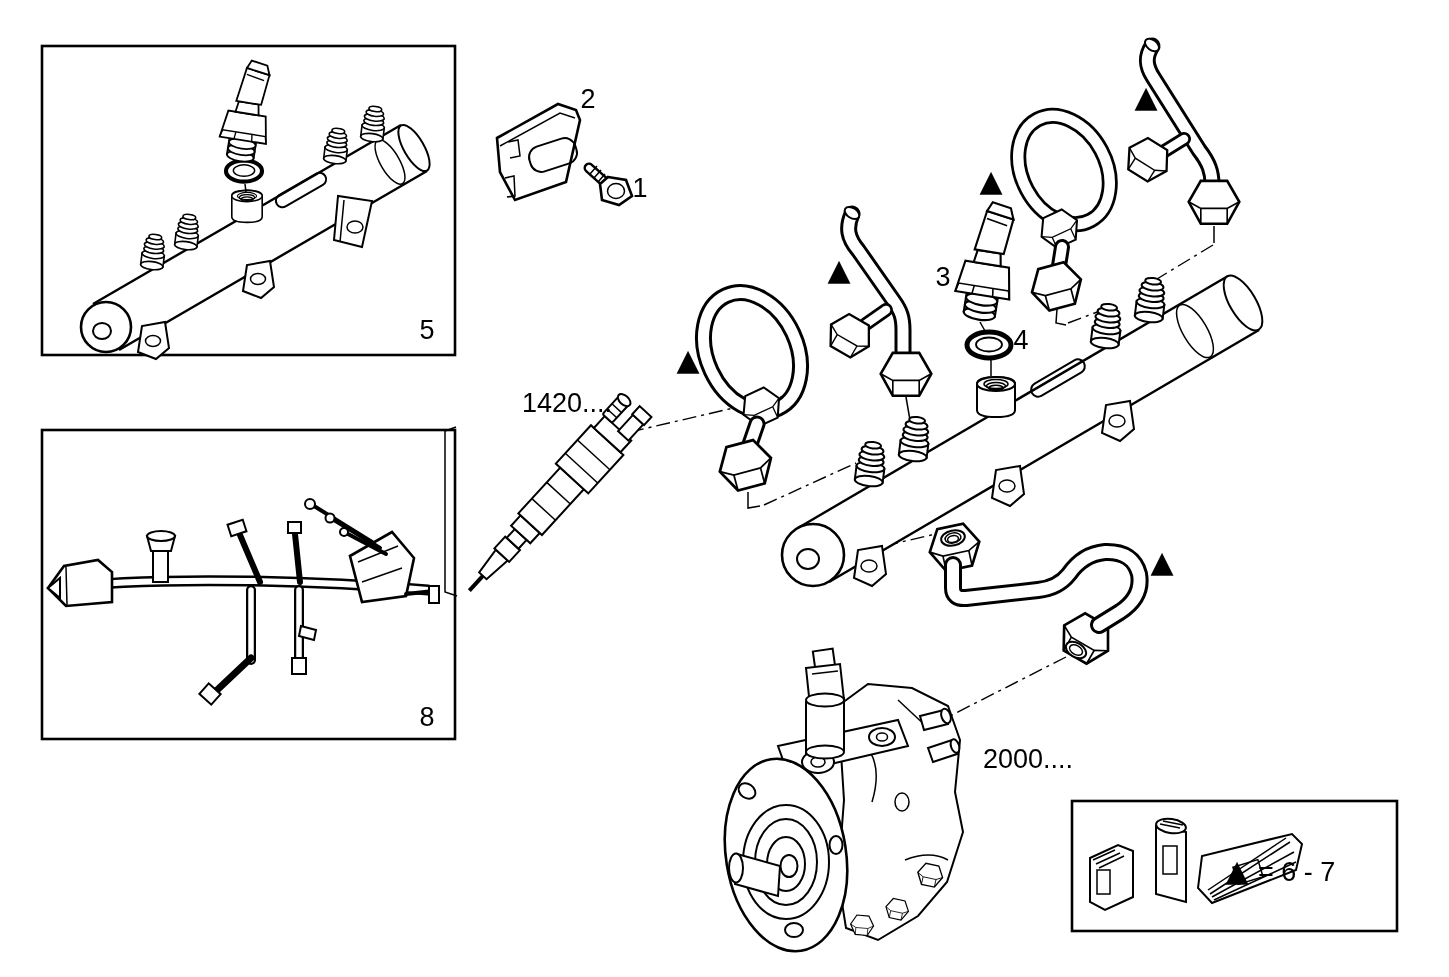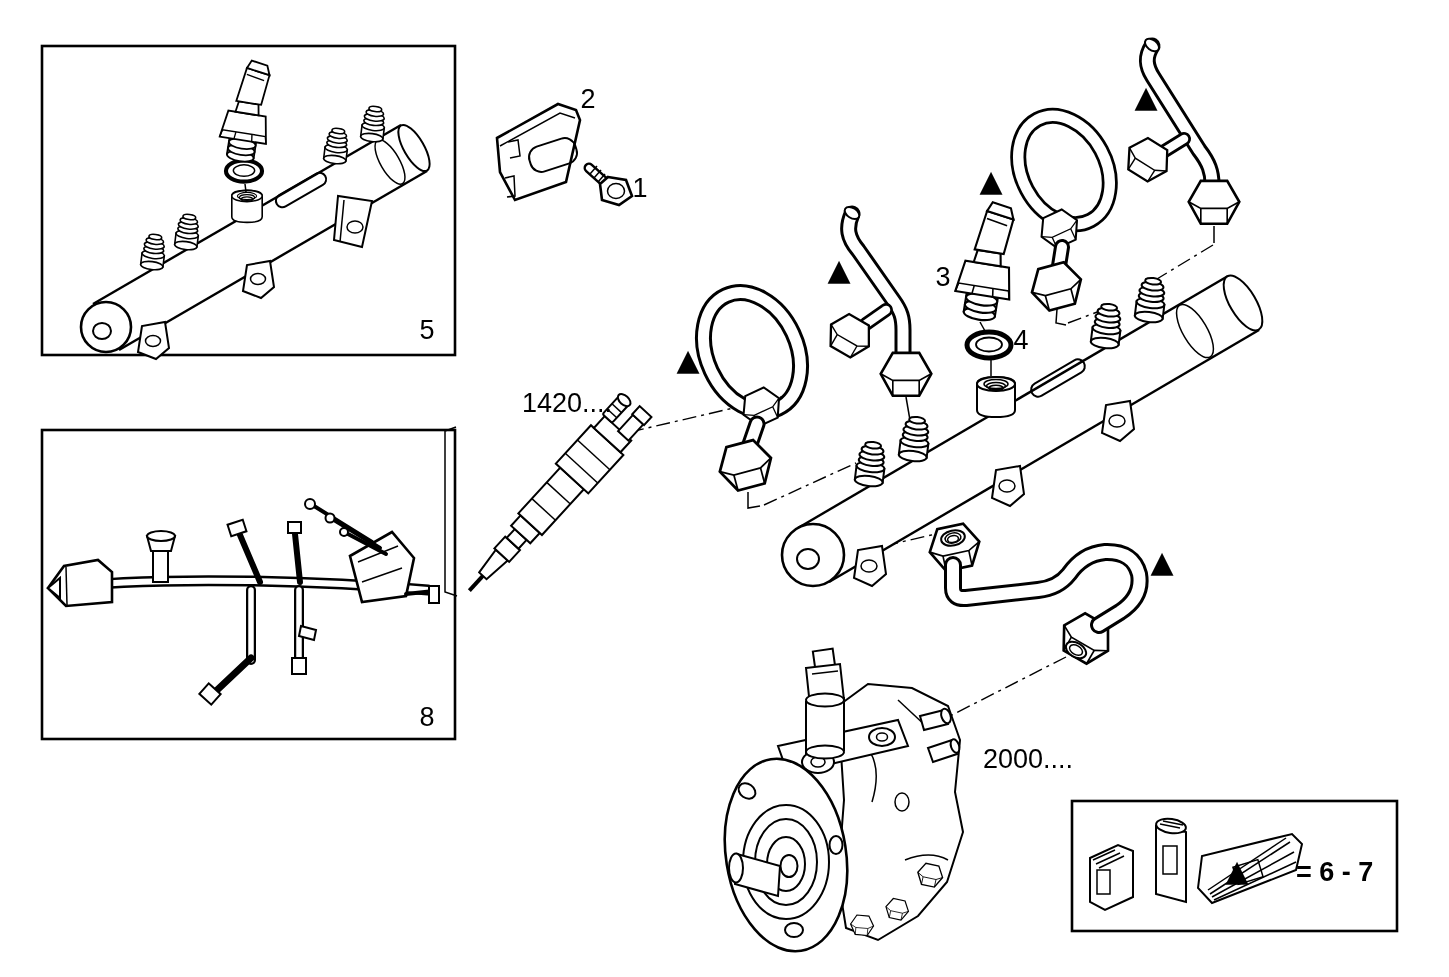--- a/index.html
+++ b/index.html
@@ -337,15 +337,15 @@
 <div class="lbl la" style="left:502px;top:403px;margin-left:20px;">1420....</div>
 <div class="lbl la" style="left:983px;top:759px;">2000....</div>
 
 <div class="tri" style="left:688px;top:360px;">▲</div>
 <div class="tri" style="left:839px;top:270px;">▲</div>
 <div class="tri" style="left:991px;top:181px;">▲</div>
 <div class="tri" style="left:1146px;top:97px;">▲</div>
 <div class="tri" style="left:1162px;top:562px;">▲</div>
 
 <div class="tri" style="left:1237px;top:871px;">▲</div>
-<div class="lbl la" style="left:1296px;top:872px;font-weight:bold;">= 6 - 7</div>
+<div class="lbl la" style="left:1258px;top:872px;">= 6 - 7</div>
 
 </div>
 
 </body></html>

